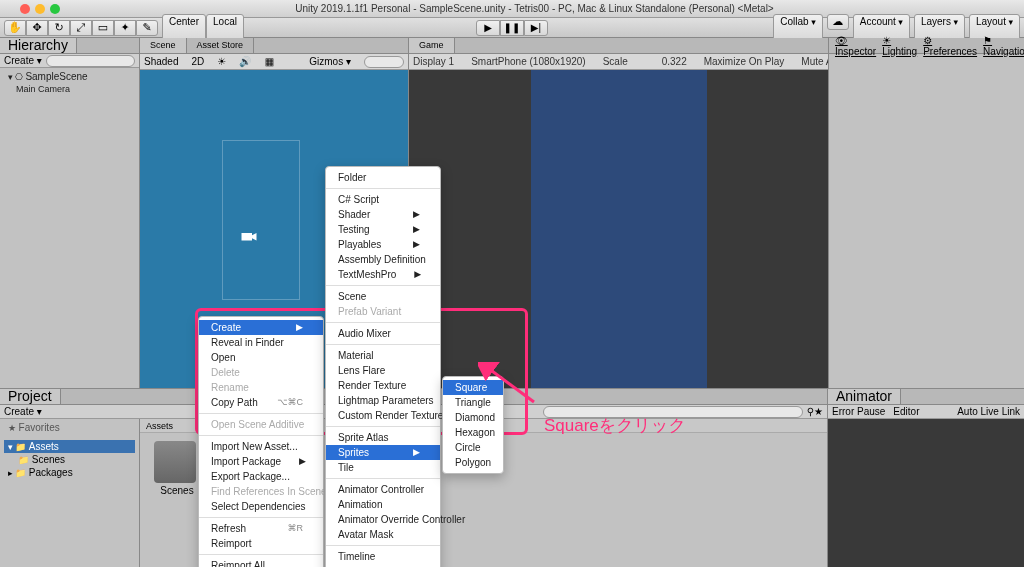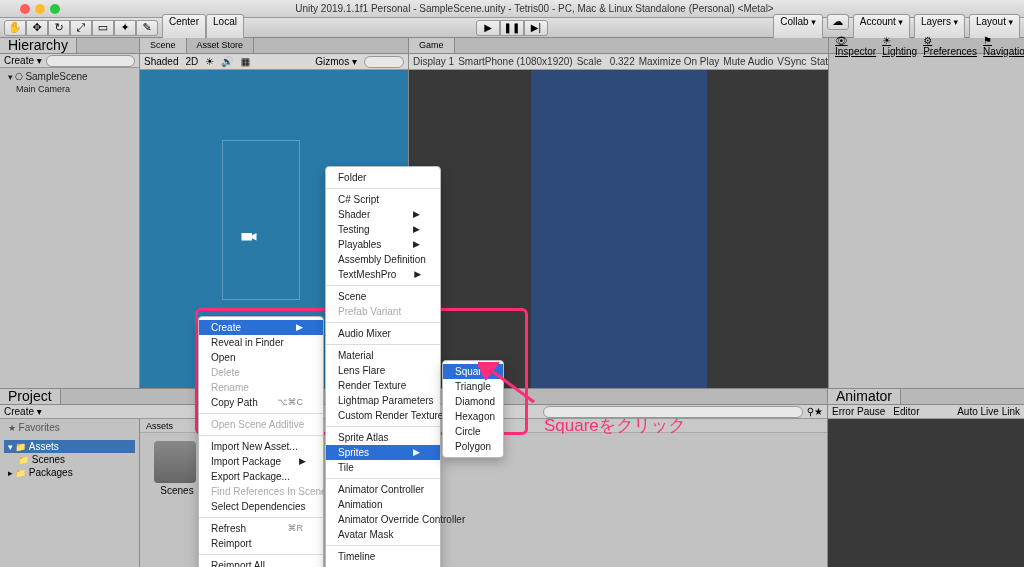--- a/index.html
+++ b/index.html
@@ -30,28 +30,28 @@
 .panel-tab-row { height: 16px; background: #b8b8b8; display: flex; align-items: center; border-bottom: 1px solid #888; }
 .panel-tab { padding: 0 8px; height: 15px; line-height: 15px; background: #c8c8c8; border-right: 1px solid #888; font-size: 14px; }
 .panel-toolbar { height: 14px; background: #d0d0d0; display: flex; align-items: center; padding: 0 4px; font-size: 9px; border-bottom: 1px solid #999; }
 .hierarchy-body { padding: 2px 4px; }
 .h-item { padding: 1px 0 1px 12px; font-size: 9px; color: #222; }
 
 .center-area { flex: 1; display: flex; flex-direction: column; }
 .scene-tabs { height: 16px; background: #b8b8b8; display: flex; border-bottom: 1px solid #888; }
 .scene-tab { padding: 0 10px; height: 15px; line-height: 15px; font-size: 9px; border-right: 1px solid #888; }
 .scene-tab.active { background: #c8c8c8; }
-.scene-toolbar { height: 16px; background: #d8d8d8; display: flex; align-items: center; gap: 7px; padding: 4px 4px; font-size: 9px; border-bottom: 1px solid #999; }
+.scene-toolbar { height: 16px; background: #d8d8d8; display: flex; align-items: center; gap: 13px; padding: 4px 4px; font-size: 9px; border-bottom: 1px solid #999; }
 .scene-row { flex: 1; display: flex; }
 .scene-view { flex: 1; background: #2a7aa8; position: relative; }
 .scene-rect { position: absolute; left: 82px; top: 70px; width: 78px; height: 160px; border: 1px solid rgba(255,255,255,0.25); }
 .scene-icon { position: absolute; left: 100px; top: 160px; width: 18px; height: 14px; }
 .scene-icon svg { fill: #fff; }
 .game-panel { width: 420px; display: flex; flex-direction: column; border-left: 1px solid #888; }
-.game-toolbar { height: 16px; background: #d8d8d8; display: flex; align-items: center; gap: 4px; padding: 0 4px; font-size: 8px; border-bottom: 1px solid #999; justify-content: flex-start; }
+.game-toolbar { height: 16px; background: #d8d8d8; display: flex; align-items: center; gap: 17px; padding: 0 4px; font-size: 8px; border-bottom: 1px solid #999; justify-content: flex-start; }
 .gt-item { white-space: nowrap; color: #333; }
 .game-view { flex: 1; background: #393939; display: flex; align-items: center; justify-content: center; }
 .game-viewport { width: 176px; height: 100%; background: #2d4a7a; }
 
 .inspector-panel { width: 196px; background: #c2c2c2; border-left: 1px solid #888; text-decoration: underline; }
 .inspector-tabs { height: 16px; background: #b8b8b8; display: flex; align-items: center; gap: 6px; padding: 0 6px; font-size: 9px; border-bottom: 1px solid #888; }
 
 
 .lower-layout { display: flex; height: 179px; border-top: 1px solid #888; }
 .project-panel { width: 828px; background: #c2c2c2; border-right: 1px solid #888; display: flex; flex-direction: column; }
@@ -325,21 +325,21 @@
   <div class="mi">Animator Controller</div>
   <div class="mi">Animation</div>
   <div class="mi">Animator Override Controller</div>
   <div class="mi">Avatar Mask</div>
   <hr>
   <div class="mi">Timeline</div>
   <div class="mi">Signal</div>
 
 </div>
 
-<div class="context-menu" style="left:442px; top:360px; width:62px">
+<div class="context-menu" style="left:442px; top:376px; width:62px">
   <div class="mi sel">Square</div>
   <div class="mi">Triangle</div>
   <div class="mi">Diamond</div>
   <div class="mi">Hexagon</div>
   <div class="mi">Circle</div>
   <div class="mi">Polygon</div>
 </div>
 
 <svg class="annot-arrow" style="left:478px; top:362px" width="60" height="44">
   <defs>

